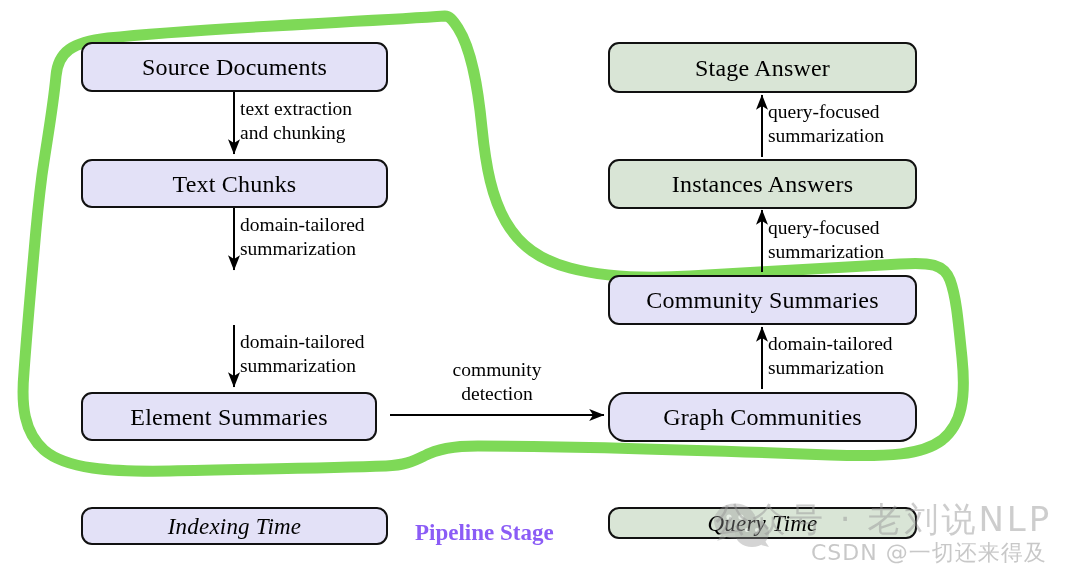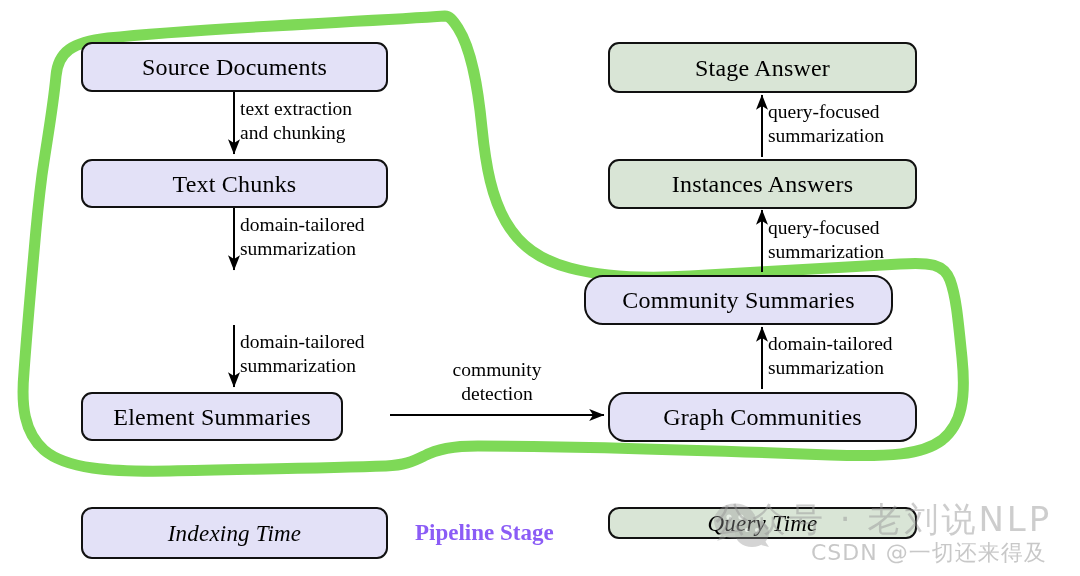--- a/index.html
+++ b/index.html
@@ -154,33 +154,33 @@
 
   <div class="node index" style="left:81px; top:42px; width:307px; height:50px;">
     <span class="node-label">Source Documents</span>
   </div>
 
   <div class="node index" style="left:81px; top:159px; width:307px; height:49px;">
     <span class="node-label">Text Chunks</span>
   </div>
 
 
-  <div class="node index" style="left:81px; top:392px; width:262px; height:49px;text-align:right;">
+  <div class="node index" style="left:81px; top:392px; width:296px; height:49px;text-align:right;">
     <span class="node-label">Element Summaries</span>
   </div>
 
   <div class="node query" style="left:608px; top:42px; width:309px; height:51px;">
     <span class="node-label">Stage Answer</span>
   </div>
 
   <div class="node query" style="left:608px; top:159px; width:309px; height:50px;">
     <span class="node-label">Instances Answers</span>
   </div>
 
-  <div class="node index" style="left:584px; top:275px; width:309px; height:50px;border-radius:19px;">
+  <div class="node index" style="left:608px; top:275px; width:309px; height:50px;">
     <span class="node-label">Community Summaries</span>
   </div>
 
   <div class="node index" style="left:608px; top:392px; width:309px; height:50px;border-radius:17px;">
     <span class="node-label">Graph Communities</span>
   </div>
 
   <div class="edge-label" style="left:240px; top:97px;">
     <div>text extraction</div>
     <div>and chunking</div>
@@ -209,21 +209,21 @@
   <div class="edge-label" style="left:768px; top:216px;">
     <div>query-focused</div>
     <div>summarization</div>
   </div>
 
   <div class="edge-label" style="left:768px; top:100px;">
     <div>query-focused</div>
     <div>summarization</div>
   </div>
 
-  <div class="node index legend-node" style="left:81px; top:507px; width:307px; height:52px;">
+  <div class="node index legend-node" style="left:81px; top:507px; width:307px; height:38px;">
     <span class="node-label">Indexing Time</span>
   </div>
 
   <div id="pipeline-stage" style="left:415px; top:520px;">
     <span>Pipeline Stage</span>
   </div>
 
   <div class="node query legend-node" style="left:608px; top:507px; width:309px; height:32px;">
     <span class="node-label">Query Time</span>
   </div>

